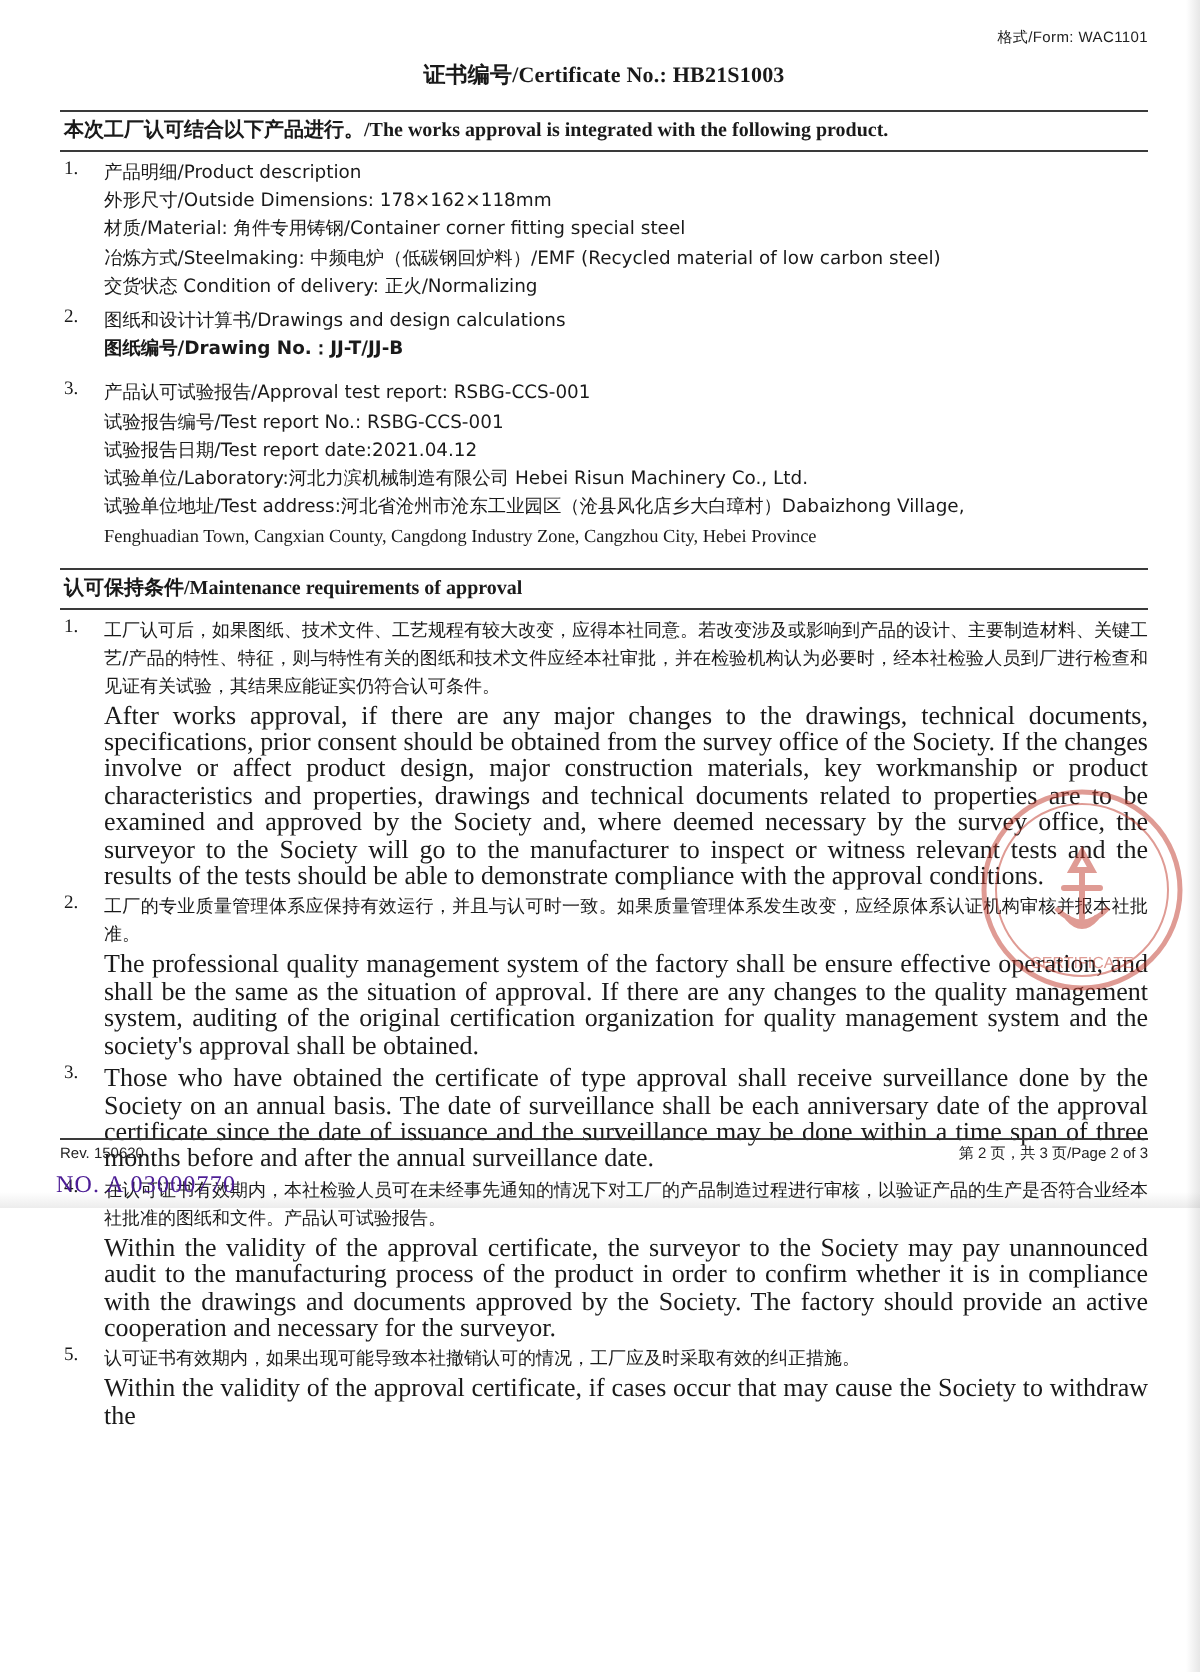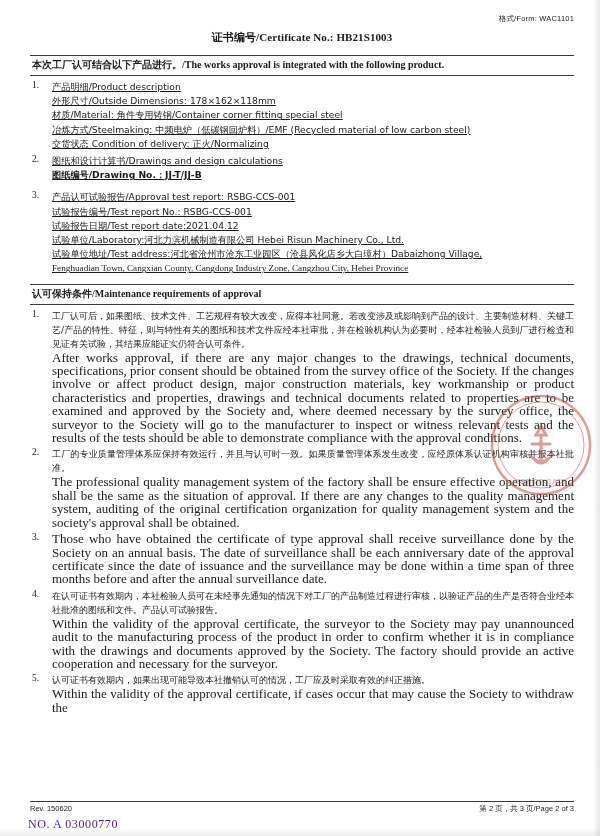--- a/index.html
+++ b/index.html
@@ -11,21 +11,21 @@
     height: 836px;
     background: #ffffff;
     font-family: "Liberation Serif", serif;
     color: #1a1a1a;
     position: relative;
     overflow: hidden;
   }
   .page {
     position: relative;
     width: 600px;
-    height: 836px;
+    height: 604px;
     box-sizing: border-box;
     padding: 14px 26px 10px 30px;
   }
   .form-code {
     text-align: right;
     font-size: 7.5px;
     letter-spacing: 0.2px;
     color: #222;
     margin-bottom: 6px;
     font-family: "Liberation Sans", sans-serif;
@@ -62,21 +62,20 @@
   ol.numlist > li > .num {
     position: absolute;
     left: 2px;
     top: 0;
     font-size: 9.5px;
   }
   .line {
     font-size: 9.3px;
     line-height: 14.2px;
     margin: 0;
-    text-decoration: underline;
   }
   .line.bold {
     font-weight: bold;
   }
   .para {
     font-size: 13px;
     line-height: 13.4px;
     margin: 0;
     text-align: justify;
   }

